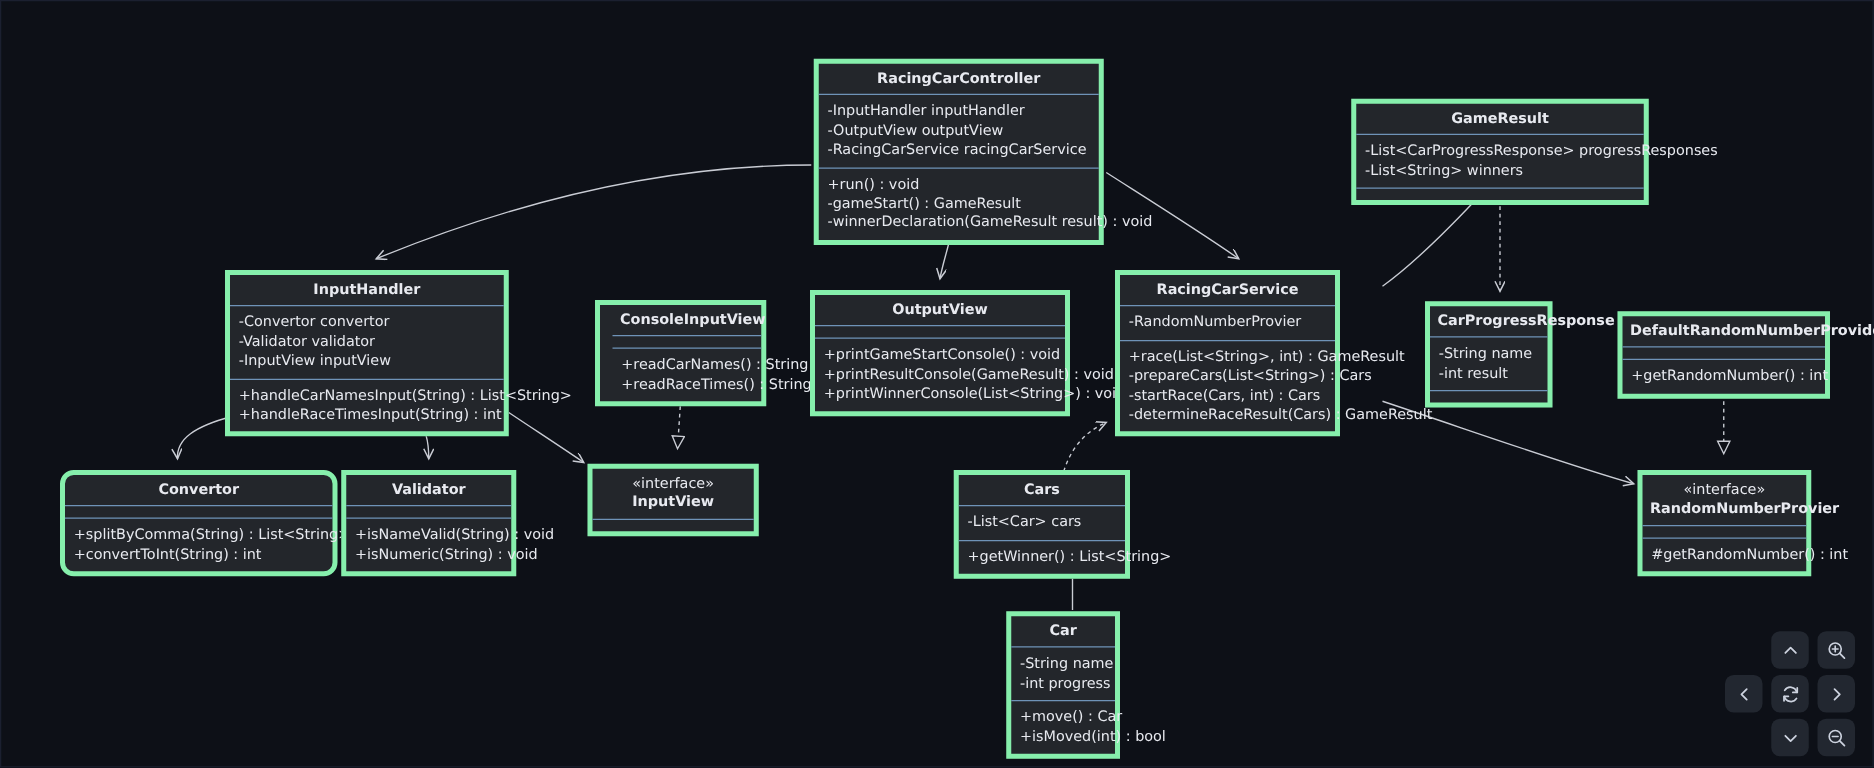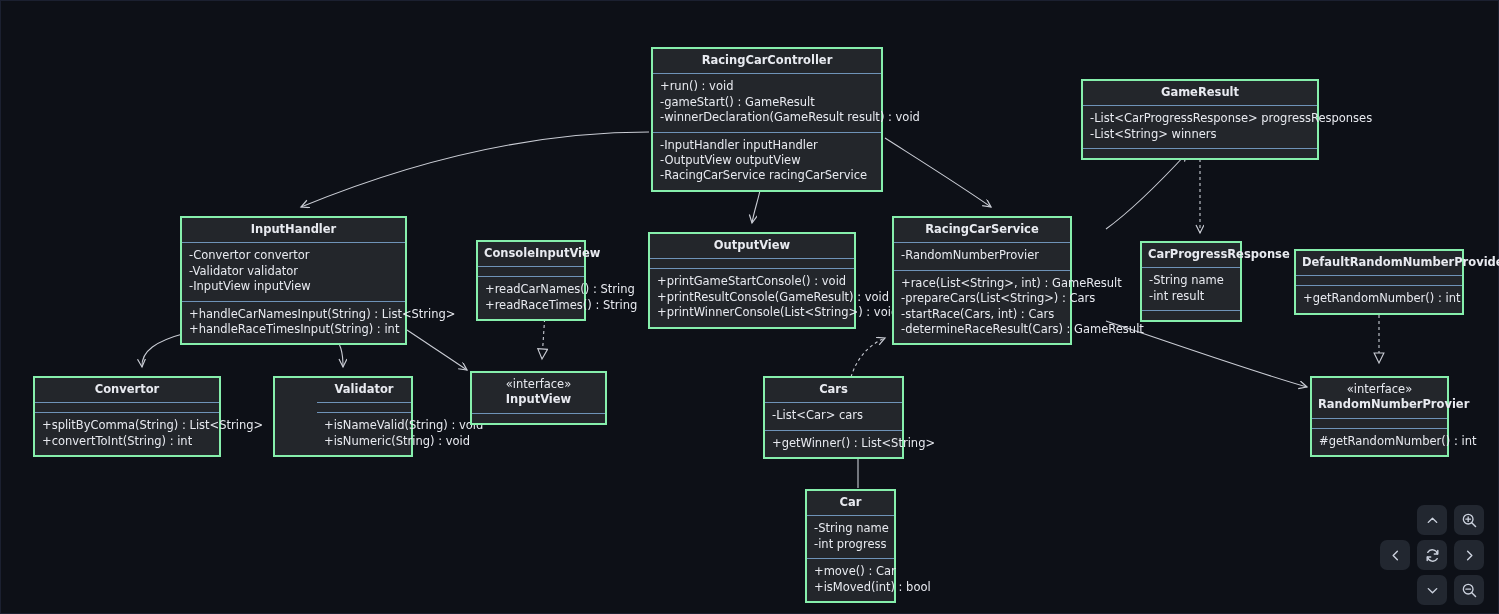--- a/index.html
+++ b/index.html
@@ -26,21 +26,21 @@
     position: absolute;
     left: 0; top: 0;
     width: 1499px;
     height: 614px;
     pointer-events: none;
   }
   .node {
     position: absolute;
     box-sizing: border-box;
     background: #23262b;
-    border: 2px solid #86efac;
+    border: 4px solid #86efac;
     color: #e8eaf0;
     font-size: 11.5px;
     line-height: 1.34;
   }
   .node .title {
     text-align: center;
     font-weight: bold;
     padding: 4px 6px 5px 6px;
     border-bottom: 1px solid #6f93b8;
     font-size: 11.5px;
@@ -137,29 +137,29 @@
       <path d="M1105,320 C1180,345 1250,370 1306,386" marker-end="url(#openArrow)"></path>
 
       <path stroke-dasharray="3,3" d="M1378,302 L1378,362" marker-end="url(#hollowTri)"></path>
     </g>
   </svg>
 
   <div id="nodes">
       <div class="node" style="left: 650px; top: 46px; width: 232px;">
         <div class="title"><span>RacingCarController</span></div>
         <div class="compart">
+          <div>-InputHandler inputHandler</div>
+          <div>-OutputView outputView</div>
+          <div>-RacingCarService racingCarService</div>
+        </div>
+        <div class="compart">
           <div>+run() : void</div>
           <div>-gameStart() : GameResult</div>
           <div>-winnerDeclaration(GameResult result) : void</div>
         </div>
-        <div class="compart">
-          <div>-InputHandler inputHandler</div>
-          <div>-OutputView outputView</div>
-          <div>-RacingCarService racingCarService</div>
-        </div>
       </div>
       <div class="node" style="left: 1080px; top: 78px; width: 238px;">
         <div class="title"><span>GameResult</span></div>
         <div class="compart">
           <div>-List&lt;CarProgressResponse&gt; progressResponses</div>
           <div>-List&lt;String&gt; winners</div>
         </div>
         <div class="compart empty"></div>
       </div>
       <div class="node" style="left: 179px; top: 215px; width: 227px;">
@@ -167,21 +167,21 @@
         <div class="compart">
           <div>-Convertor convertor</div>
           <div>-Validator validator</div>
           <div>-InputView inputView</div>
         </div>
         <div class="compart">
           <div>+handleCarNamesInput(String) : List&lt;String&gt;</div>
           <div>+handleRaceTimesInput(String) : int</div>
         </div>
       </div>
-      <div class="node" style="left: 475px; top: 239px; width: 110px;">
+      <div class="node" style="left: 475px; top: 239px; width: 137px; padding-left: 10px;">
         <div class="title"><span>ConsoleInputView</span></div>
         <div class="compart empty"></div>
         <div class="compart">
           <div>+readCarNames() : String</div>
           <div>+readRaceTimes() : String</div>
         </div>
       </div>
       <div class="node" style="left: 647px; top: 231px; width: 208px;">
         <div class="title"><span>OutputView</span></div>
         <div class="compart empty"></div>
@@ -211,29 +211,29 @@
         </div>
         <div class="compart empty"></div>
       </div>
       <div class="node" style="left: 1293px; top: 248px; width: 170px;">
         <div class="title"><span>DefaultRandomNumberProvider</span></div>
         <div class="compart empty"></div>
         <div class="compart">
           <div>+getRandomNumber() : int</div>
         </div>
       </div>
-      <div class="node" style="left: 32px; top: 375px; width: 188px;">
+      <div class="node" style="left: 47px; top: 375px; width: 222px; border-radius: 11px;">
         <div class="title"><span>Convertor</span></div>
         <div class="compart empty"></div>
         <div class="compart">
           <div>+splitByComma(String) : List&lt;String&gt;</div>
           <div>+convertToInt(String) : int</div>
         </div>
       </div>
-      <div class="node" style="left: 272px; top: 375px; width: 140px; padding-left: 42px;">
+      <div class="node" style="left: 272px; top: 375px; width: 140px;">
         <div class="title"><span>Validator</span></div>
         <div class="compart empty"></div>
         <div class="compart">
           <div>+isNameValid(String) : void</div>
           <div>+isNumeric(String) : void</div>
         </div>
       </div>
       <div class="node" style="left: 469px; top: 370px; width: 137px;">
         <div class="title"><span class="stereo">«interface»</span><span>InputView</span></div>
         <div class="compart empty"></div>

